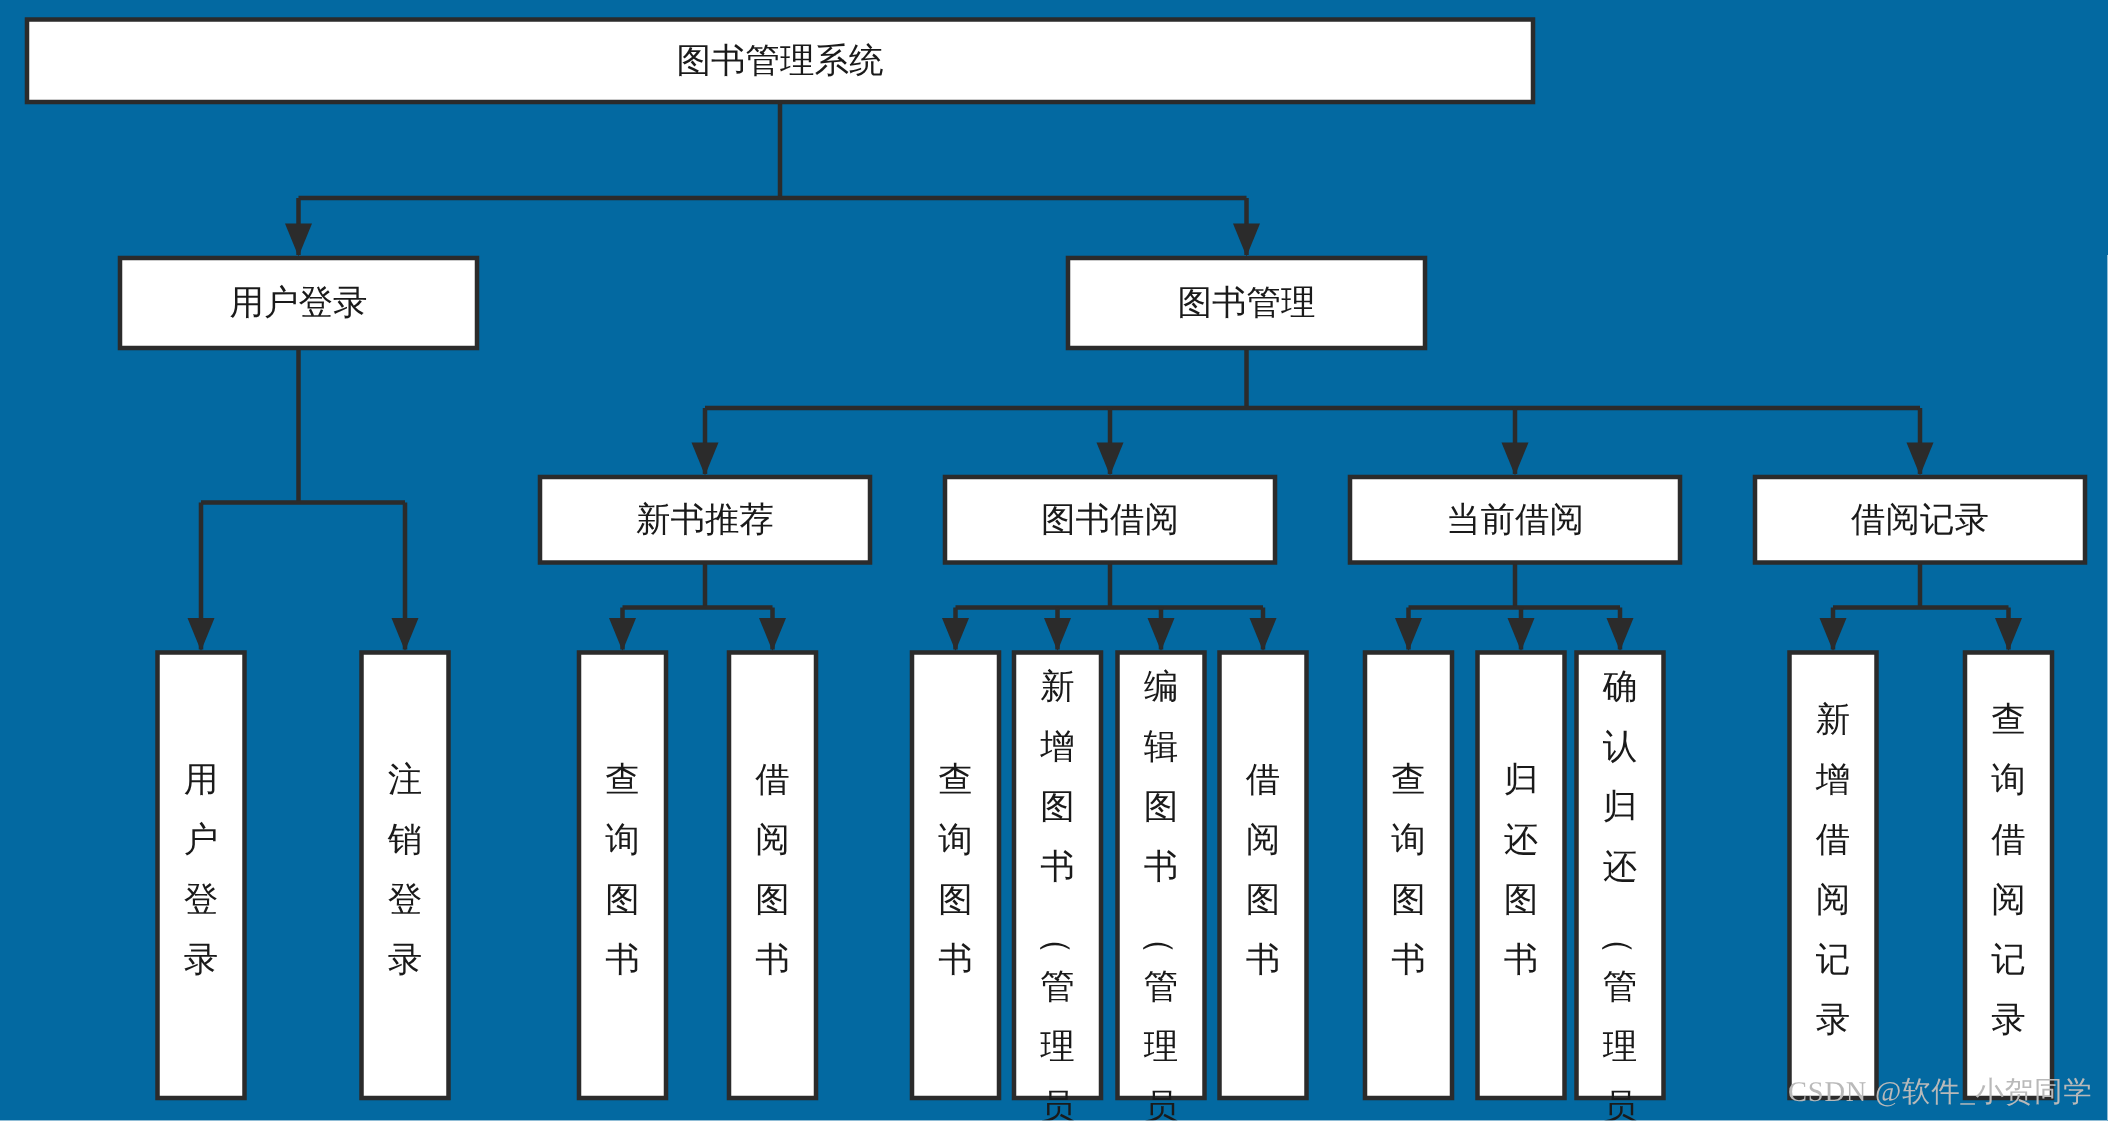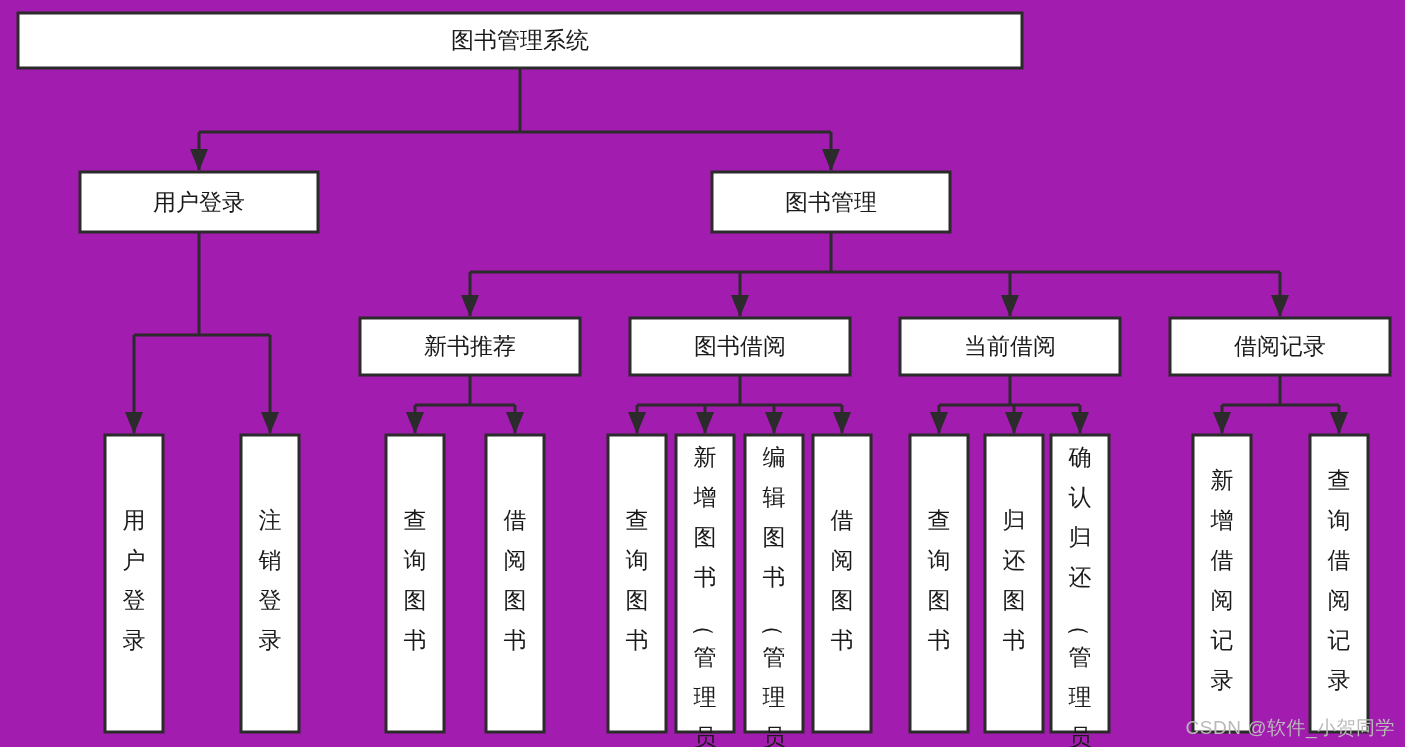--- a/index.html
+++ b/index.html
@@ -4,21 +4,21 @@
 <style>
   html, body {
     margin: 0;
     padding: 0;
     background: #ffffff;
   }
   #stage {
     position: relative;
     width: 1405px;
     height: 747px;
-    background: #a21caf;
+    background: #0369a1;
     font-family: "DejaVu Sans", "Liberation Sans", sans-serif;
     overflow: hidden;
   }
   #diagram-svg {
     position: absolute;
     top: 0;
     left: 0;
     width: 1405px;
     height: 747px;
   }
@@ -46,21 +46,21 @@
   .node-label-v {
     font-family: "DejaVu Sans", "Liberation Sans", sans-serif;
     font-size: 23px;
     fill: #1a1a1a;
     text-anchor: middle;
   }
   .watermark {
     position: absolute;
     right: 10px;
     bottom: 6px;
-    font-family: Liberation Sans, sans-serif;
+    font-family: Liberation Serif, serif;
     font-size: 19px;
     color: #b9b9b9;
     white-space: nowrap;
     letter-spacing: 0.5px;
   }
 </style>
 </head>
 <body>
 
 <div id="stage">

